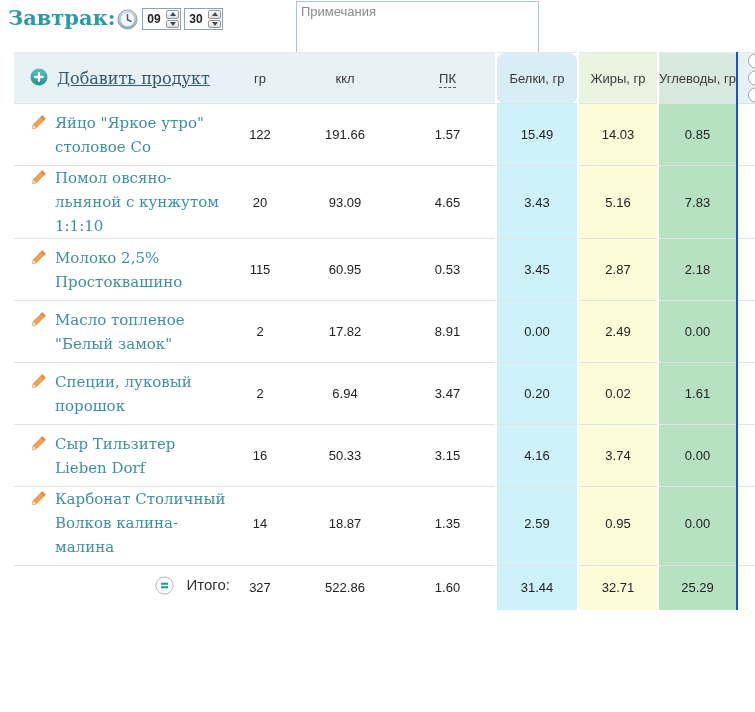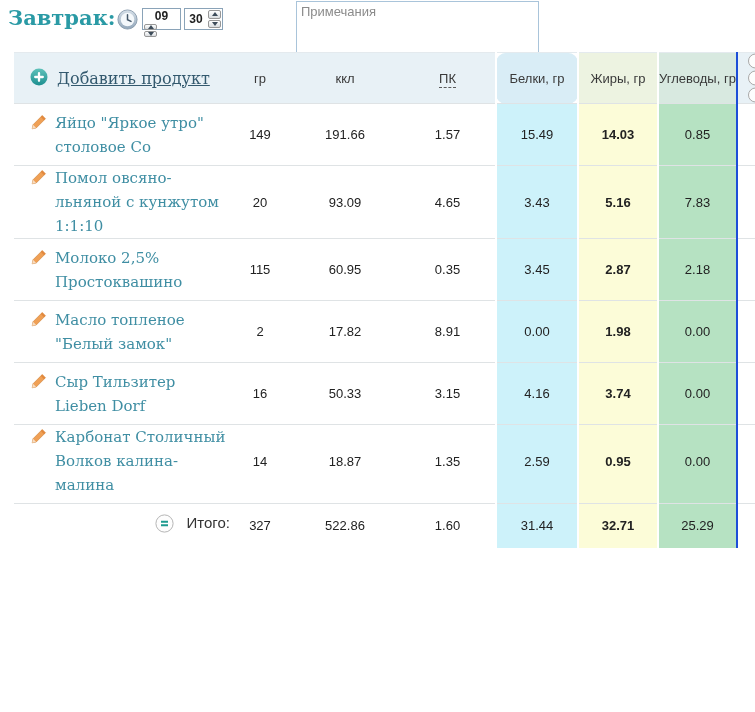--- a/index.html
+++ b/index.html
@@ -13,21 +13,21 @@
   .meal-title {
     position: absolute; left: 8px; top: 5px;
     font: 700 21px "DejaVu Serif", serif;
     color: var(--accent-teal, #2a9aa5);
   }
   .clock { position: absolute; left: 117px; top: 9px; width: 21px; height: 21px; }
   .spinner {
     position: absolute; top: 8px; width: 39px; height: 22px;
     border: 1px solid #8aa3b8; background: #fff; display: flex;
   }
-  .spinner.hours { left: 142px; flex-direction: column; }
+  .spinner.hours { left: 142px; }
   .spinner.minutes { left: 184px; }
   .spin-val {
     flex: 1; display: flex; align-items: center; justify-content: center;
     font: 700 12px "Liberation Sans", sans-serif; color: #222;
   }
   .spin-btns { width: 15px; display: flex; flex-direction: column; padding: 1px; gap: 1px; }
   .spin-btn {
     flex: 1; border: 1px solid #979797; border-radius: 2px;
     background: linear-gradient(#ffffff, #d9dde0);
     display: flex; align-items: center; justify-content: center; cursor: pointer; padding: 0;
@@ -65,21 +65,21 @@
 
   .protein-cell { border-left: 2px solid #fff; }
   .fat-cell     { border-left: 2px solid #fff; }
   .carbs-cell   { border-left: 2px solid #fff; border-right: 2px solid #1d4ed8; }
 
   tbody tr.product-row { height: 62px; }
   tbody tr.product-row > td { border-top: 1px solid #dfe3e5; }
 
   td.num { text-align: center; font: 13px "Liberation Sans", sans-serif; color: #222; }
   td.protein-cell { background: var(--protein-col, #cdf2fa); }
-  td.fat-cell     { background: var(--fat-col, #fcfcd8); font-weight: bold; }
+  td.fat-cell     { background: var(--fat-col, #fcfcd8); }
   td.carbs-cell   { background: var(--carbs-col, #b6e2c2); }
 
   .name-wrap { display: flex; align-items: flex-start; padding-left: 16px; }
   .pencil { flex: 0 0 17px; margin-top: 3px; cursor: pointer; }
   .pname {
     margin-left: 8px; width: 172px;
     font: 15px "DejaVu Serif", serif; color: var(--product-link, #3f8ea3);
     line-height: 24px; cursor: pointer;
   }
 
@@ -202,21 +202,21 @@
           <span class="pencil">
             <svg width="17" height="17" viewBox="0 0 17 17">
               <path d="M12.2 1.6 L15.4 4.8 L6.2 14 L2.2 14.8 L3 10.8 Z" fill="#f0a055" stroke="#d18a43" stroke-width="0.7"></path>
               <path d="M3 10.8 L6.2 14 L2.2 14.8 Z" fill="#f7ddc2"></path>
               <path d="M12.2 1.6 L15.4 4.8 L14 6.2 L10.8 3 Z" fill="#e2893e"></path>
             </svg>
           </span>
           <span class="pname">Яйцо "Яркое утро" столовое Со</span>
         </span>
       </td>
-      <td class="num">149</td>
+      <td class="num">122</td>
       <td class="num">191.66</td>
       <td class="num">1.57</td>
       <td class="num protein-cell">15.49</td>
       <td class="num fat-cell">14.03</td>
       <td class="num carbs-cell">0.85</td>
       <td></td>
     </tr>
 
     <tr class="product-row">
       <td>
@@ -248,21 +248,21 @@
               <path d="M12.2 1.6 L15.4 4.8 L6.2 14 L2.2 14.8 L3 10.8 Z" fill="#f0a055" stroke="#d18a43" stroke-width="0.7"></path>
               <path d="M3 10.8 L6.2 14 L2.2 14.8 Z" fill="#f7ddc2"></path>
               <path d="M12.2 1.6 L15.4 4.8 L14 6.2 L10.8 3 Z" fill="#e2893e"></path>
             </svg>
           </span>
           <span class="pname">Молоко 2,5% Простоквашино</span>
         </span>
       </td>
       <td class="num">115</td>
       <td class="num">60.95</td>
-      <td class="num">0.35</td>
+      <td class="num">0.53</td>
       <td class="num protein-cell">3.45</td>
       <td class="num fat-cell">2.87</td>
       <td class="num carbs-cell">2.18</td>
       <td></td>
     </tr>
 
 
     <tr class="product-row">
       <td>
         <span class="name-wrap">
@@ -273,25 +273,46 @@
               <path d="M12.2 1.6 L15.4 4.8 L14 6.2 L10.8 3 Z" fill="#e2893e"></path>
             </svg>
           </span>
           <span class="pname">Масло топленое "Белый замок"</span>
         </span>
       </td>
       <td class="num">2</td>
       <td class="num">17.82</td>
       <td class="num">8.91</td>
       <td class="num protein-cell">0.00</td>
-      <td class="num fat-cell">1.98</td>
+      <td class="num fat-cell">2.49</td>
       <td class="num carbs-cell">0.00</td>
       <td></td>
     </tr>
 
+    <tr class="product-row">
+      <td>
+        <span class="name-wrap">
+          <span class="pencil">
+            <svg width="17" height="17" viewBox="0 0 17 17">
+              <path d="M12.2 1.6 L15.4 4.8 L6.2 14 L2.2 14.8 L3 10.8 Z" fill="#f0a055" stroke="#d18a43" stroke-width="0.7"></path>
+              <path d="M3 10.8 L6.2 14 L2.2 14.8 Z" fill="#f7ddc2"></path>
+              <path d="M12.2 1.6 L15.4 4.8 L14 6.2 L10.8 3 Z" fill="#e2893e"></path>
+            </svg>
+          </span>
+          <span class="pname">Специи, луковый порошок</span>
+        </span>
+      </td>
+      <td class="num">2</td>
+      <td class="num">6.94</td>
+      <td class="num">3.47</td>
+      <td class="num protein-cell">0.20</td>
+      <td class="num fat-cell">0.02</td>
+      <td class="num carbs-cell">1.61</td>
+      <td></td>
+    </tr>
 
     <tr class="product-row">
       <td>
         <span class="name-wrap">
           <span class="pencil">
             <svg width="17" height="17" viewBox="0 0 17 17">
               <path d="M12.2 1.6 L15.4 4.8 L6.2 14 L2.2 14.8 L3 10.8 Z" fill="#f0a055" stroke="#d18a43" stroke-width="0.7"></path>
               <path d="M3 10.8 L6.2 14 L2.2 14.8 Z" fill="#f7ddc2"></path>
               <path d="M12.2 1.6 L15.4 4.8 L14 6.2 L10.8 3 Z" fill="#e2893e"></path>
             </svg>

